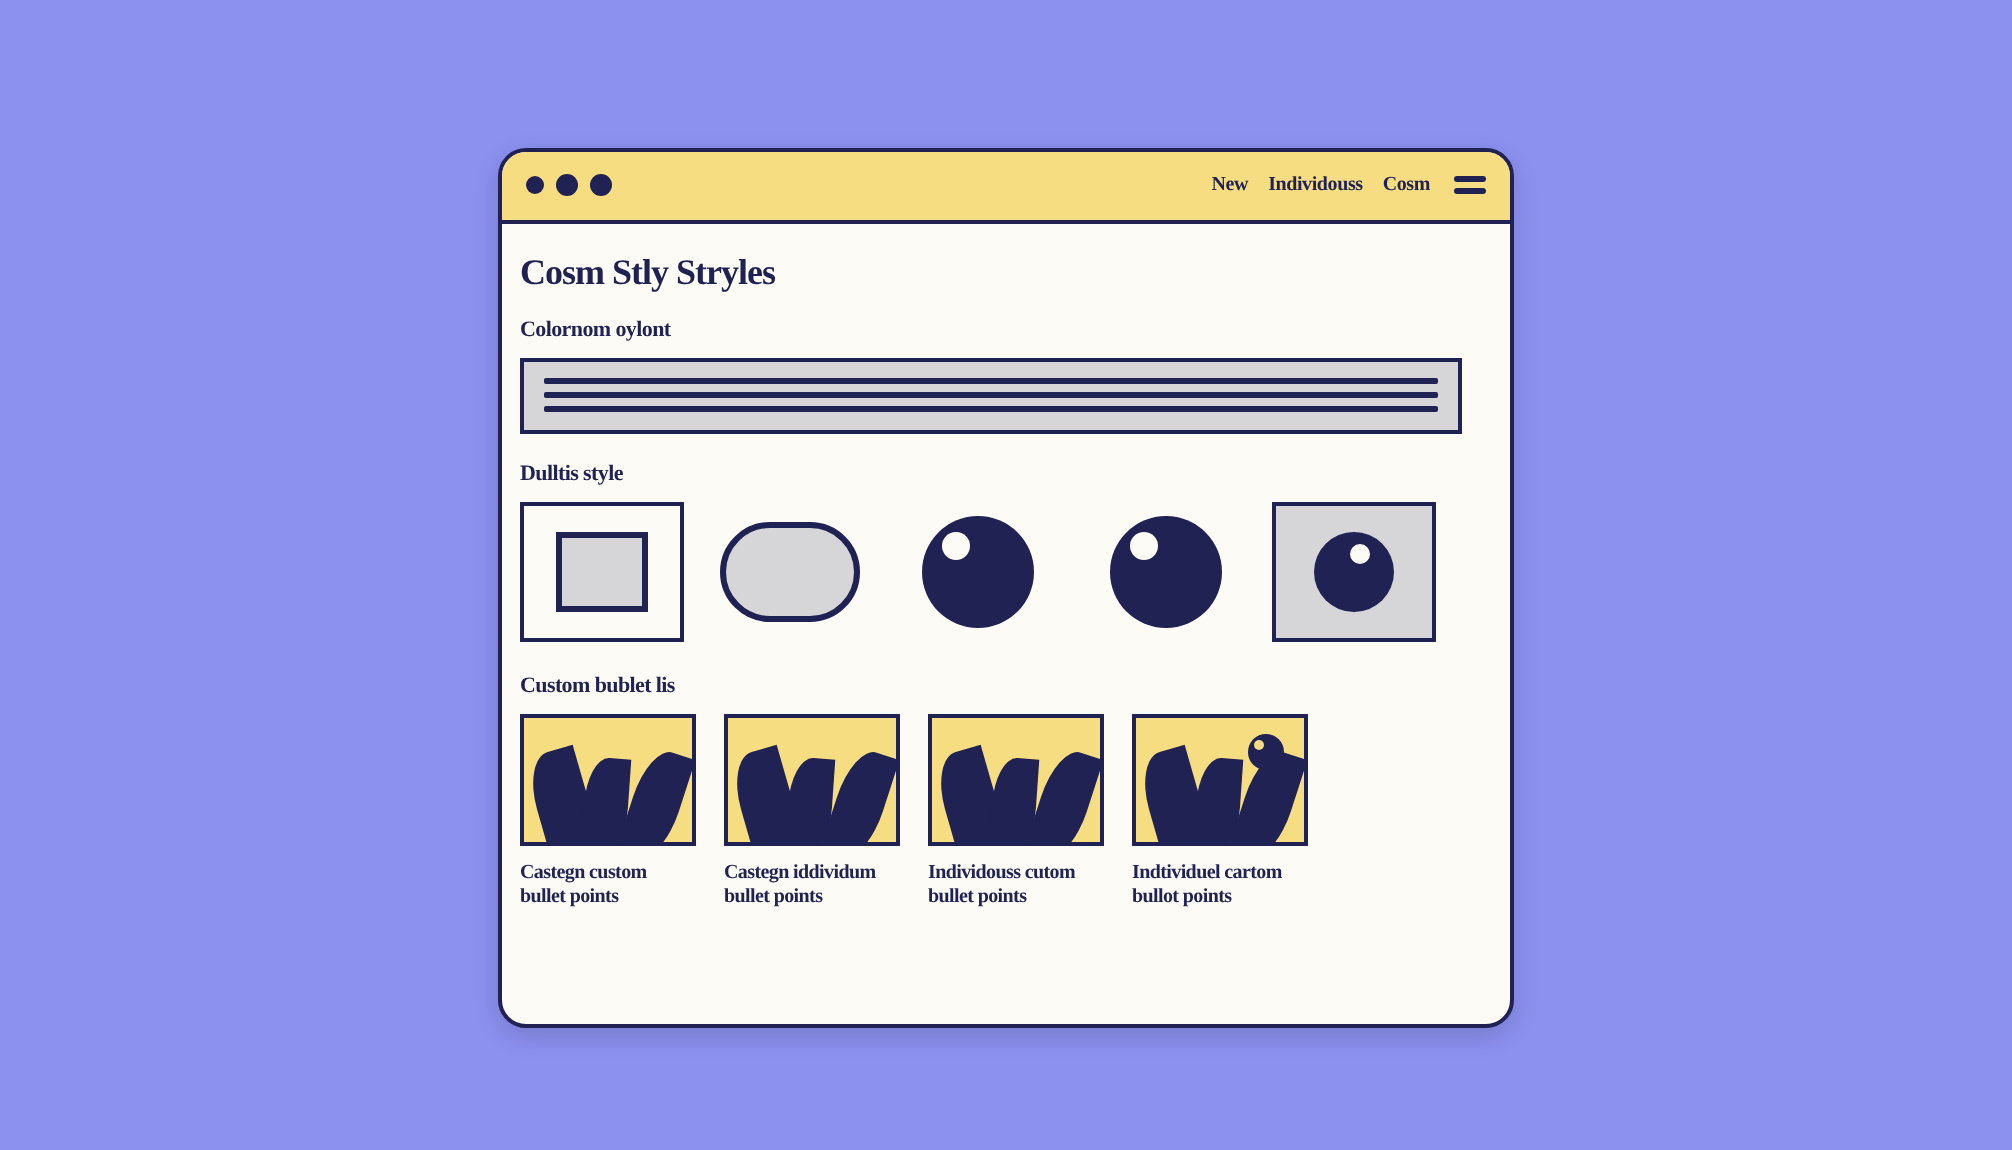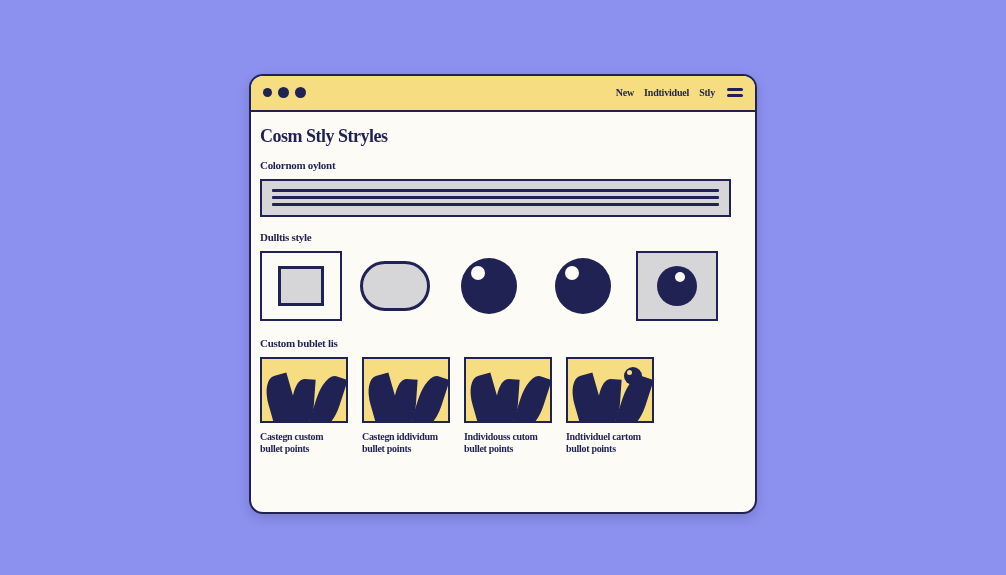--- a/index.html
+++ b/index.html
@@ -202,22 +202,22 @@
 
 <div class="window">
   <div class="titlebar">
     <div class="traffic">
       <div class="dot small"></div>
       <div class="dot"></div>
       <div class="dot"></div>
     </div>
     <div class="nav">
       <span class="nav-link">New</span>
-      <span class="nav-link">Indtividuel</span>
-      <span class="nav-link">Stly</span>
+      <span class="nav-link">Individouss</span>
+      <span class="nav-link">Cosm</span>
       <div class="hamburger">
         <span></span>
           <span></span>
       </div>
     </div>
   </div>
 
   <div class="content">
     <h1 class="page-title">Cosm Stly Stryles</h1>
 

